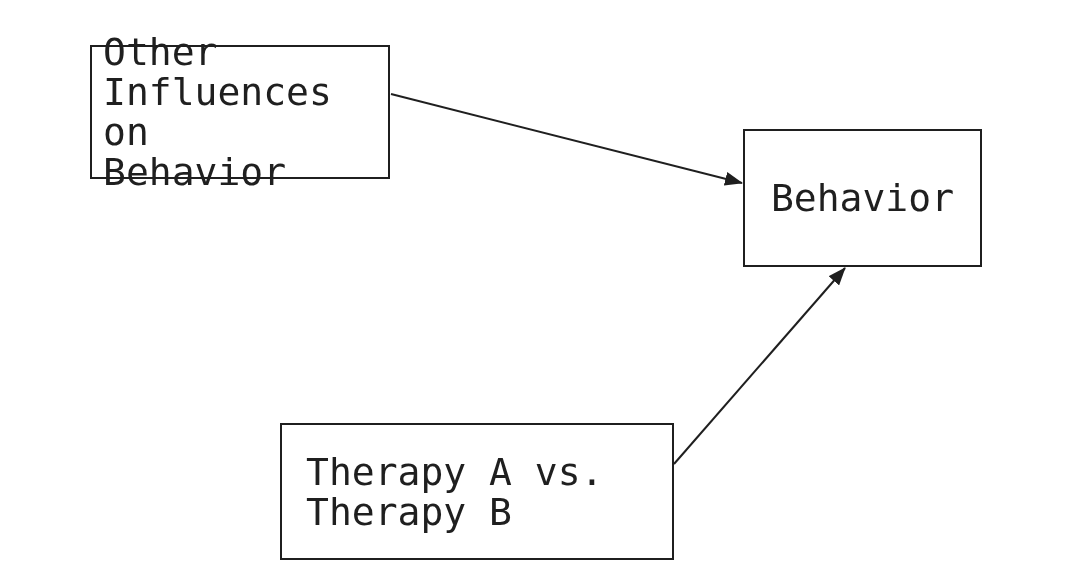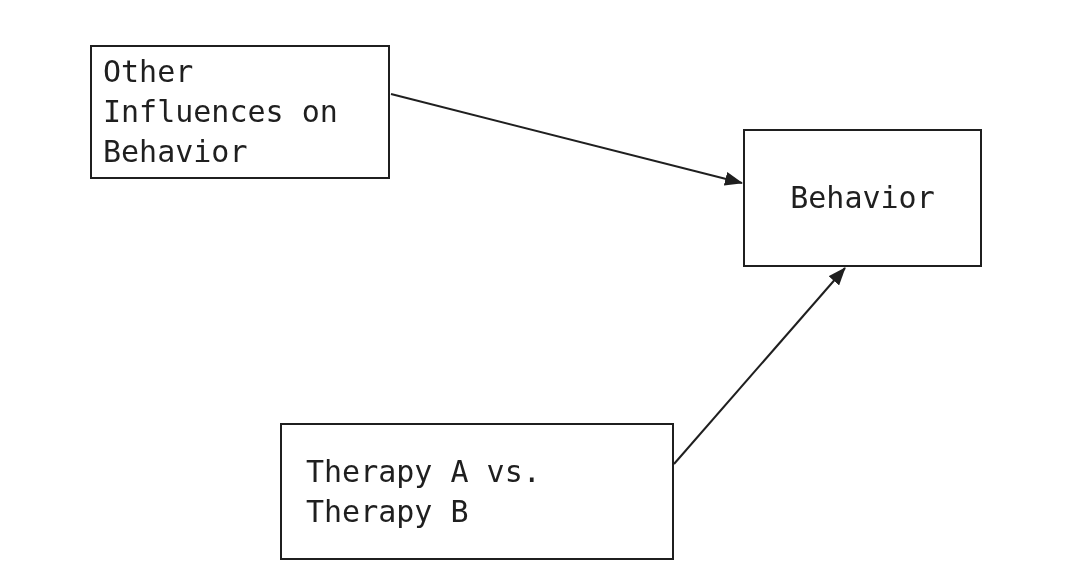--- a/index.html
+++ b/index.html
@@ -16,21 +16,21 @@
     font-family: "DejaVu Sans Mono", "Liberation Mono", monospace;
     color: #1f1f1f;
   }
   .node {
     position: absolute;
     box-sizing: border-box;
     border: 2px solid #1f1f1f;
     background: #ffffff;
     display: flex;
     align-items: center;
-    font-size: 30px;
+    font-size: 38px;
     line-height: 40px;
   }
   .node .label {
     white-space: pre-line;
   }
   .node-other {
     left: 90px;
     top: 45px;
     width: 300px;
     height: 134px;

